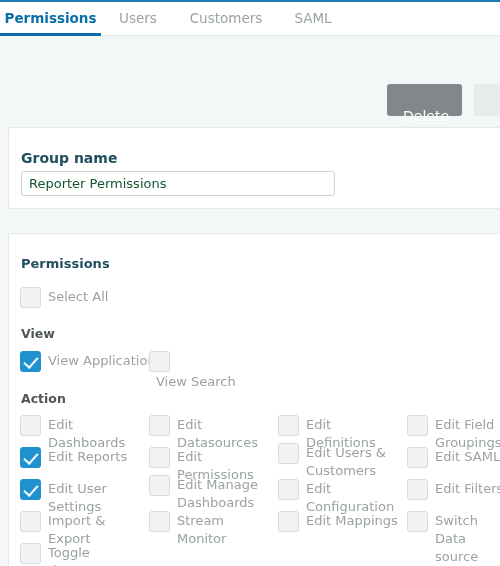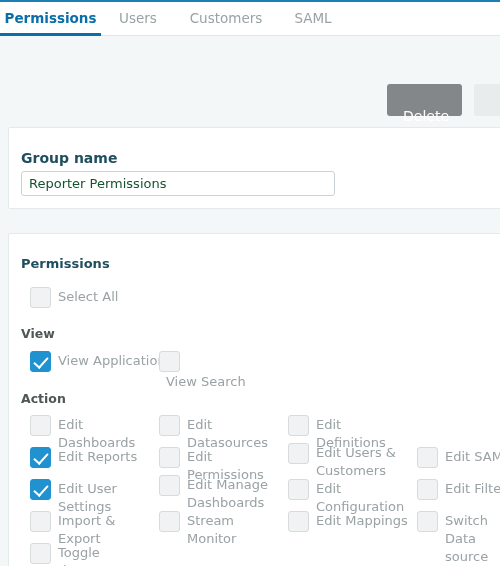--- a/index.html
+++ b/index.html
@@ -136,21 +136,20 @@
     padding: 0 7px;
     outline: none;
   }
 
   
   .cbitem {
     position: absolute;
     display: flex;
     align-items: flex-start;
     cursor: pointer;
-    margin-left: 10px;
   }
   .cbox {
     flex: 0 0 auto;
     width: 21px; height: 21px;
     border-radius: 3px;
     background: #f0f2f3;
     border: 1px solid #d6dbdd;
     position: relative;
   }
   .cbox.checked {
@@ -272,20 +271,24 @@
   </div>
   <div class="cbitem" style="left:269px; top:245px; width:135px;">
     <span class="cbox"></span>
     <span class="cblabel">Edit Configuration</span>
   </div>
   <div class="cbitem" style="left:269px; top:277px; width:125px;">
     <span class="cbox"></span>
     <span class="cblabel">Edit Mappings</span>
   </div>
 
+  <div class="cbitem" style="left:398px; top:181px; width:80px;">
+    <span class="cbox"></span>
+    <span class="cblabel">Edit Field Groupings</span>
+  </div>
   <div class="cbitem" style="left:398px; top:213px; width:100px;">
     <span class="cbox"></span>
     <span class="cblabel">Edit SAML</span>
   </div>
   <div class="cbitem" style="left:398px; top:245px; width:100px;">
     <span class="cbox"></span>
     <span class="cblabel">Edit Filters</span>
   </div>
   <div class="cbitem" style="left:398px; top:277px; width:88px;">
     <span class="cbox"></span>

